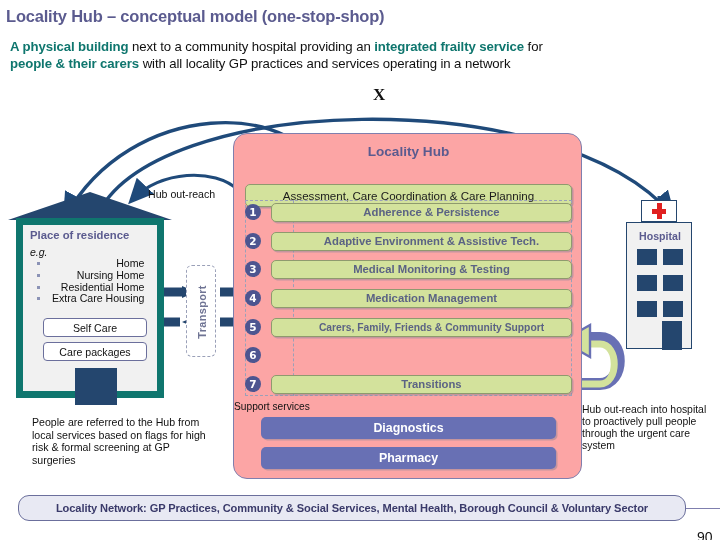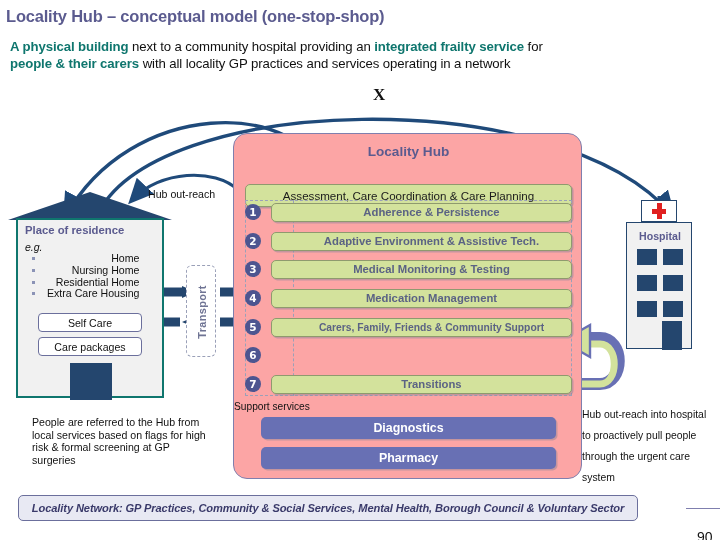--- a/index.html
+++ b/index.html
@@ -32,21 +32,21 @@
     position:absolute;left:373px;top:85px;
     font-size:17px;font-weight:bold;color:#111111;
     font-family:"Liberation Serif", serif;
   }
 
   
   #house{position:absolute;left:16px;top:218px;width:148px;height:180px;}
   #house-roof{position:absolute;left:-8px;top:-26px;width:164px;height:28px;}
   #house-body{
     position:absolute;left:0;top:0;width:148px;height:180px;
-    background:#f1f1f1;border:2px solid #0f766e;box-sizing:border-box;
+    background:#f1f1f1;border:7px solid #0f766e;box-sizing:border-box;
   }
   #house-title{
     position:absolute;left:7px;top:4px;font-size:11.3px;font-weight:bold;color:#5b5b8f;
   }
   #house-eg{position:absolute;left:7px;top:21px;font-size:10.5px;font-style:italic;color:#111;}
   #house-list{
     position:absolute;left:12px;top:33px;margin:0;padding:0;list-style:none;
     font-size:10.6px;color:#111;line-height:11.8px;text-align:right;
   }
   #house-list li{position:relative;padding-left:17px;}
@@ -150,30 +150,29 @@
   #hospital-cross:before{left:4.5px;top:0;width:5px;height:16px;}
   #hospital-cross:after{left:0;top:5.5px;width:14px;height:5px;}
   #hospital-title{
     position:absolute;left:0;top:7px;width:66px;text-align:center;
     font-size:10.6px;font-weight:bold;color:#5b5b8f;
   }
   .win{position:absolute;width:20px;height:16px;background:#24466e;}
   #hospital-door{position:absolute;left:35px;top:98px;width:20px;height:29px;background:#24466e;}
   #hospital-note{
     position:absolute;left:582px;top:404px;width:130px;
-    font-size:10.4px;color:#111;line-height:21px;
+    font-size:10.4px;color:#111;line-height:12px;
   }
 
   
   #footer-bar{
-    position:absolute;left:18px;top:495px;width:620px;height:26px;
-    background:#e8e9f3;border:1.6px solid #6b6f9c;border-radius:5px;box-sizing:border-box;
+    position:absolute;left:18px;top:495px;width:668px;height:26px;
+    background:#e8e9f3;border:1.6px solid #6b6f9c;border-radius:11px;box-sizing:border-box;
     font-size:11.1px;font-weight:bold;color:#3a3a6a;text-align:center;line-height:24px;
     letter-spacing:-0.1px;
-    font-style:italic;
   }
   #footer-rule{position:absolute;left:686px;top:508px;width:34px;height:0;border-top:1.2px solid #7f7fae;}
   #page-num{position:absolute;left:697px;top:529px;font-size:14px;color:#111;}
 </style>
 </head>
 <body>
 
 <div class="stage">
 
   <div id="title">Locality Hub – conceptual model (one-stop-shop)</div>

